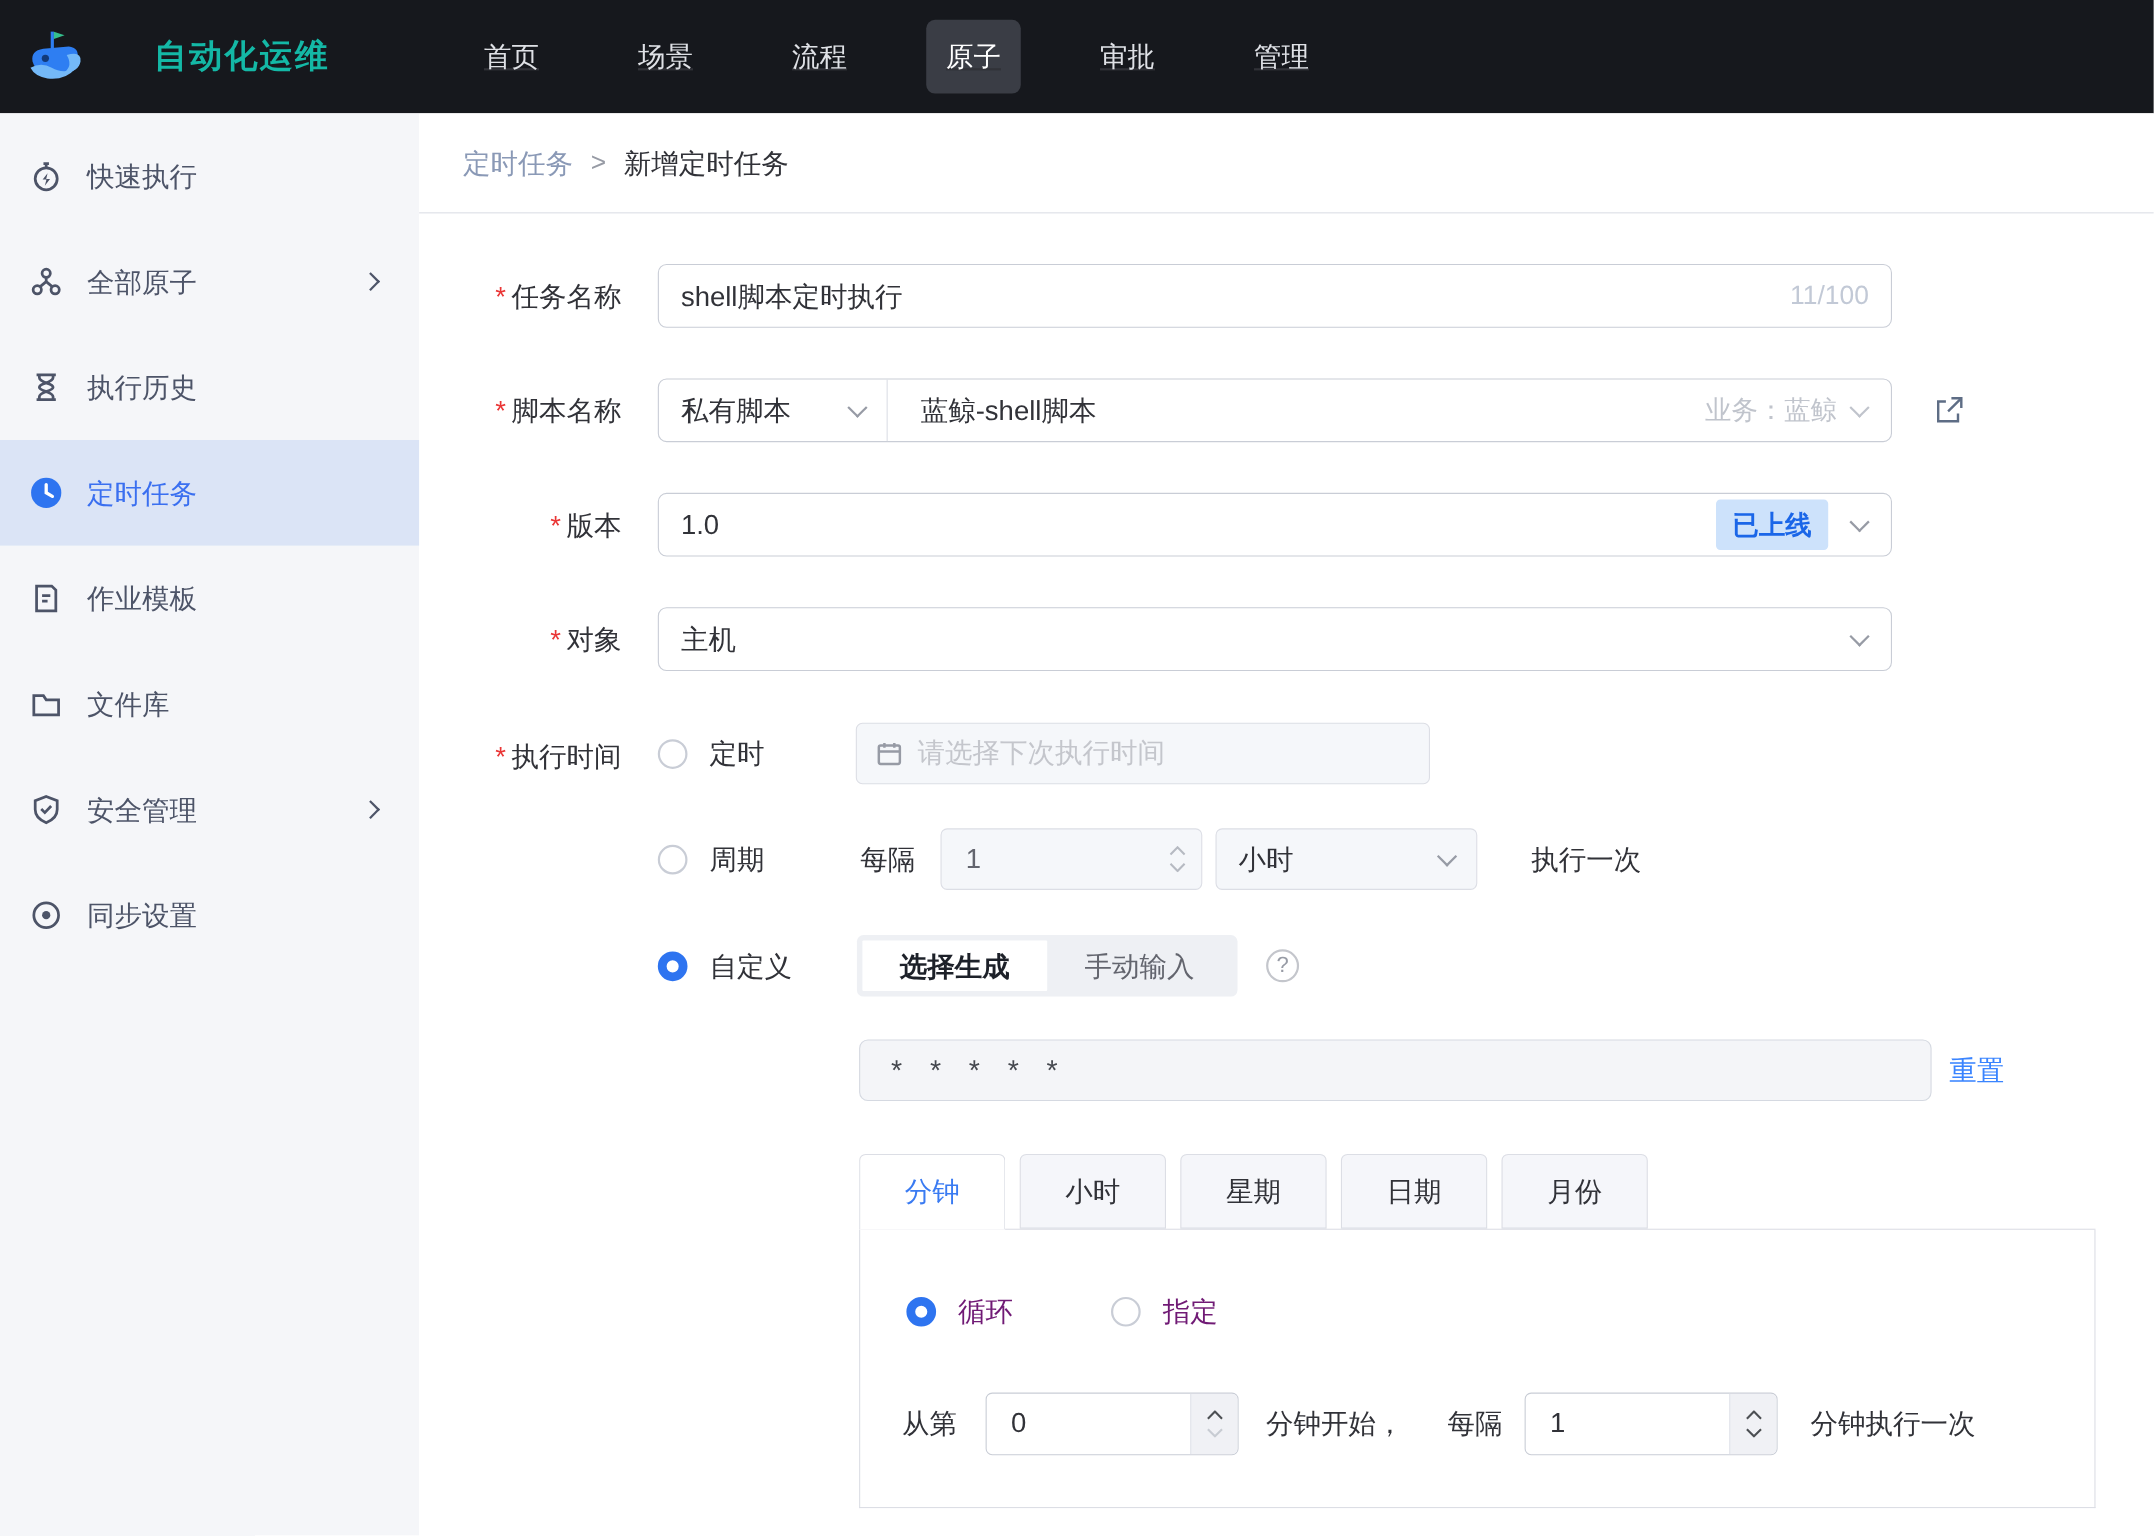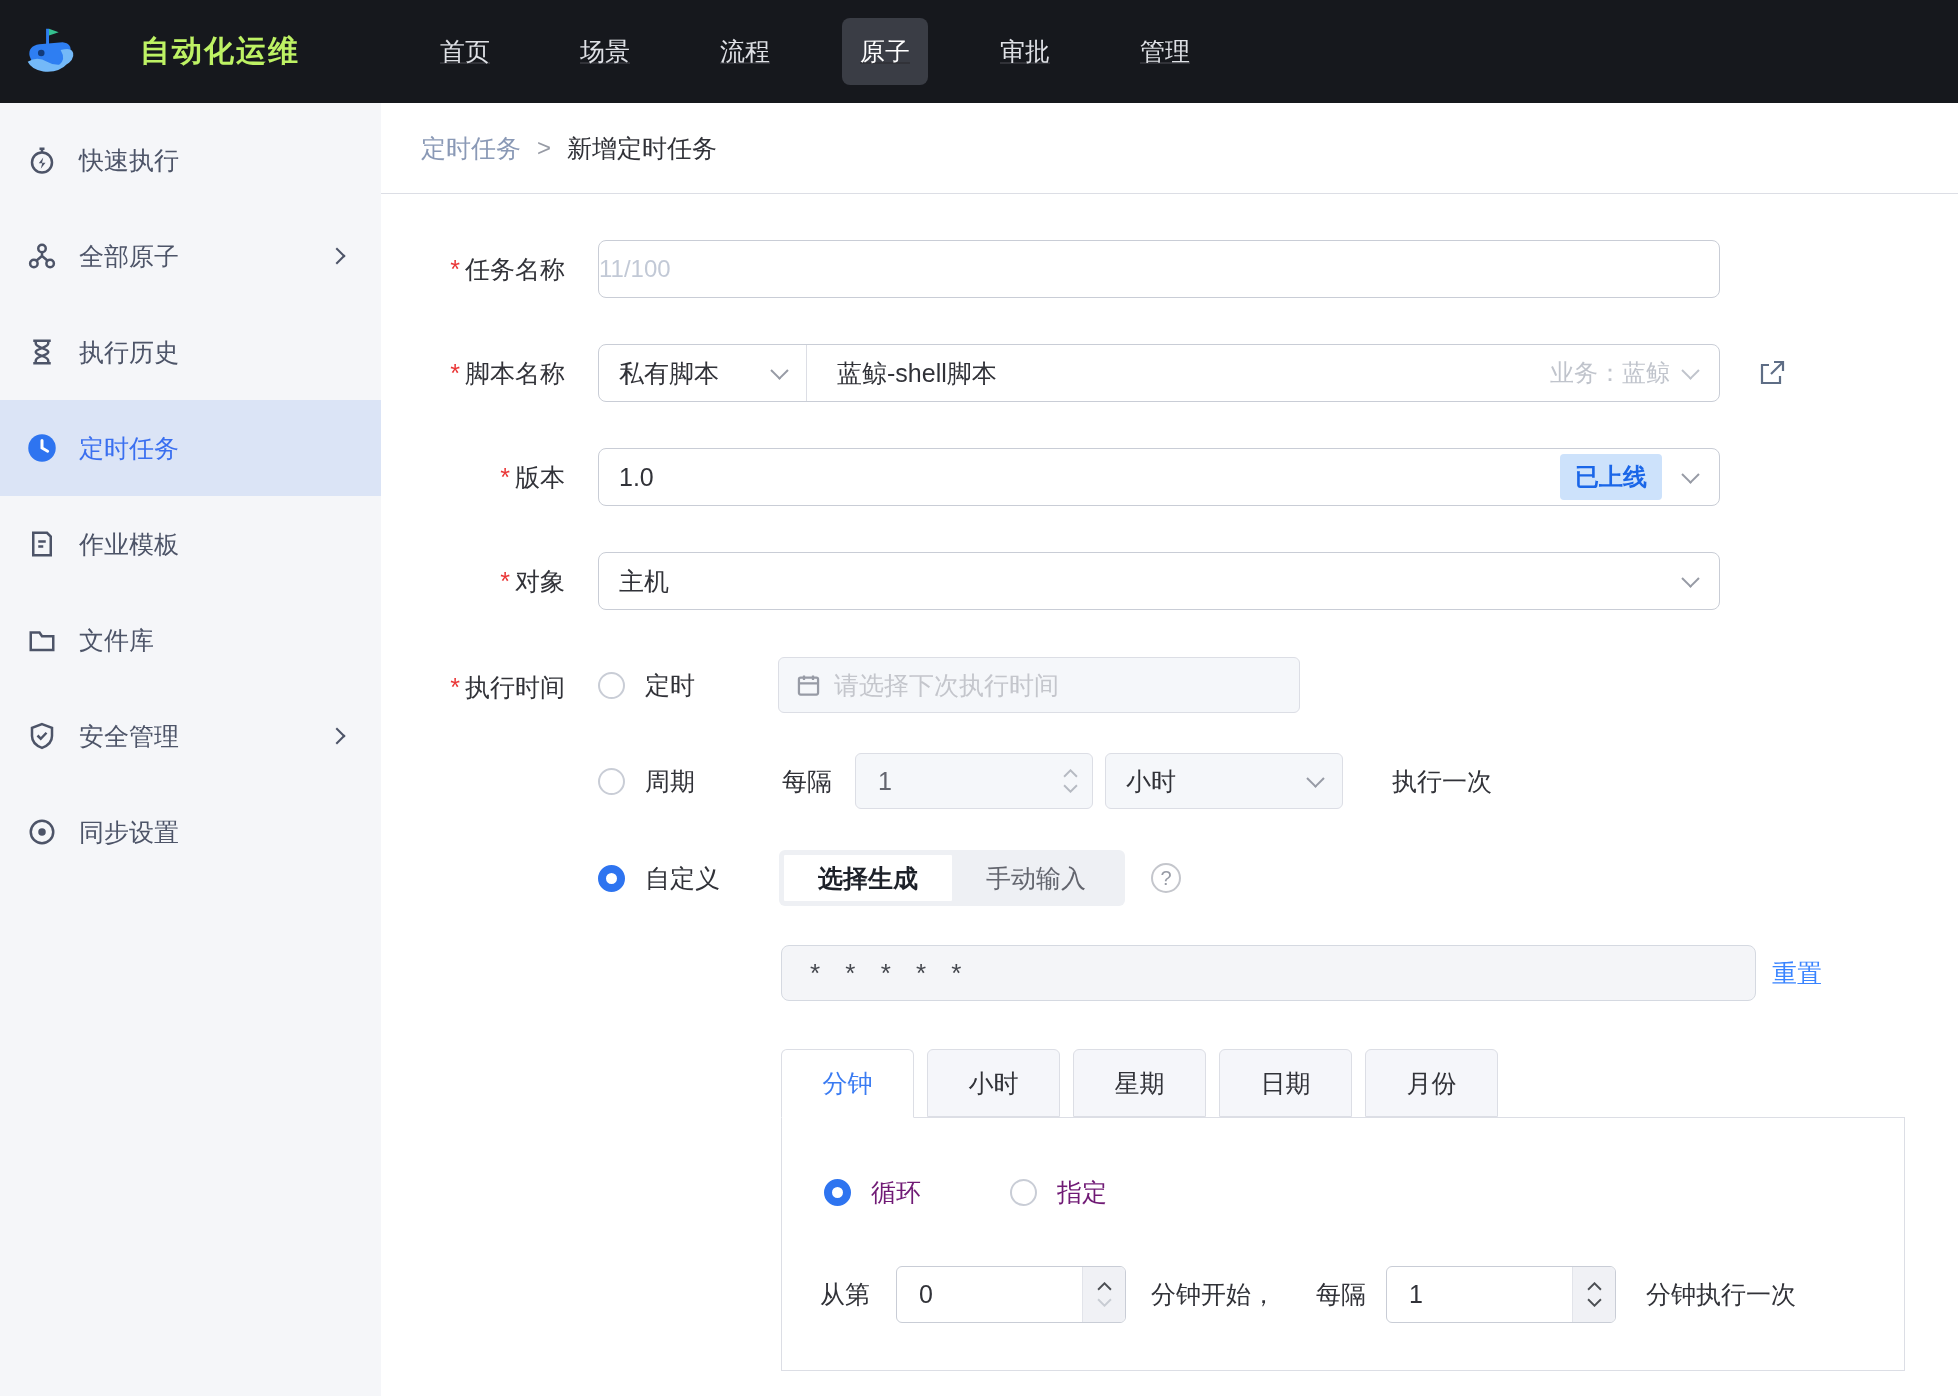--- a/index.html
+++ b/index.html
@@ -5,21 +5,21 @@
   * { margin:0; padding:0; box-sizing:border-box; }
   html,body { background:#fff; }
   body {
     width:1958px; height:1396px; overflow:hidden; position:relative;
     font-family:"Liberation Sans","DejaVu Sans",sans-serif; color:#313238;
   }
 
   
   .topbar { height:103px; background:#16181d; display:flex; align-items:center; }
   .logo { width:62px; height:62px; margin-left:18px; flex-shrink:0; }
-  .app-title { margin-left:60px; font-size:30px; font-weight:700; color:#bef264; letter-spacing:2px; }
+  .app-title { margin-left:60px; font-size:30px; font-weight:700; color:#14b8a6; letter-spacing:2px; }
   .topnav { display:flex; margin-left:122px; gap:54px; align-items:center;text-decoration:underline; }
   .nav-item { font-size:25px; color:#dfe1e6; padding:17px 18px; border-radius:8px; cursor:pointer; }
   .nav-item.active { background:#3a3d45; color:#ffffff; }
 
   
   .layout { display:flex; height:1293px; }
   .sidebar { width:381px; background:#f5f6f9; padding-top:9px; flex-shrink:0; }
   .side-item { height:96px; display:flex; align-items:center; padding-left:27px; position:relative; cursor:pointer; }
   .side-item .s-icon { width:30px; height:30px; flex-shrink:0; }
   .side-item .s-label { margin-left:22px; font-size:25px; color:#4d5468; }
@@ -229,20 +229,21 @@
     <div class="breadcrumb">
       <span class="bc-parent">定时任务</span>
       <span class="bc-sep">&gt;</span>
       <span class="bc-current">新增定时任务</span>
     </div>
 
     <div class="form-row">
       <div class="row-label"><span class="star">*</span><span>任务名称</span></div>
       <div class="row-field">
         <div class="shell">
+          <input class="bare" value="shell脚本定时执行" style="">
           <span class="counter">11/100</span>
         </div>
       </div>
     </div>
 
     <div class="form-row">
       <div class="row-label"><span class="star">*</span><span>脚本名称</span></div>
       <div class="row-field">
         <div class="shell">
           <div class="script-type">

